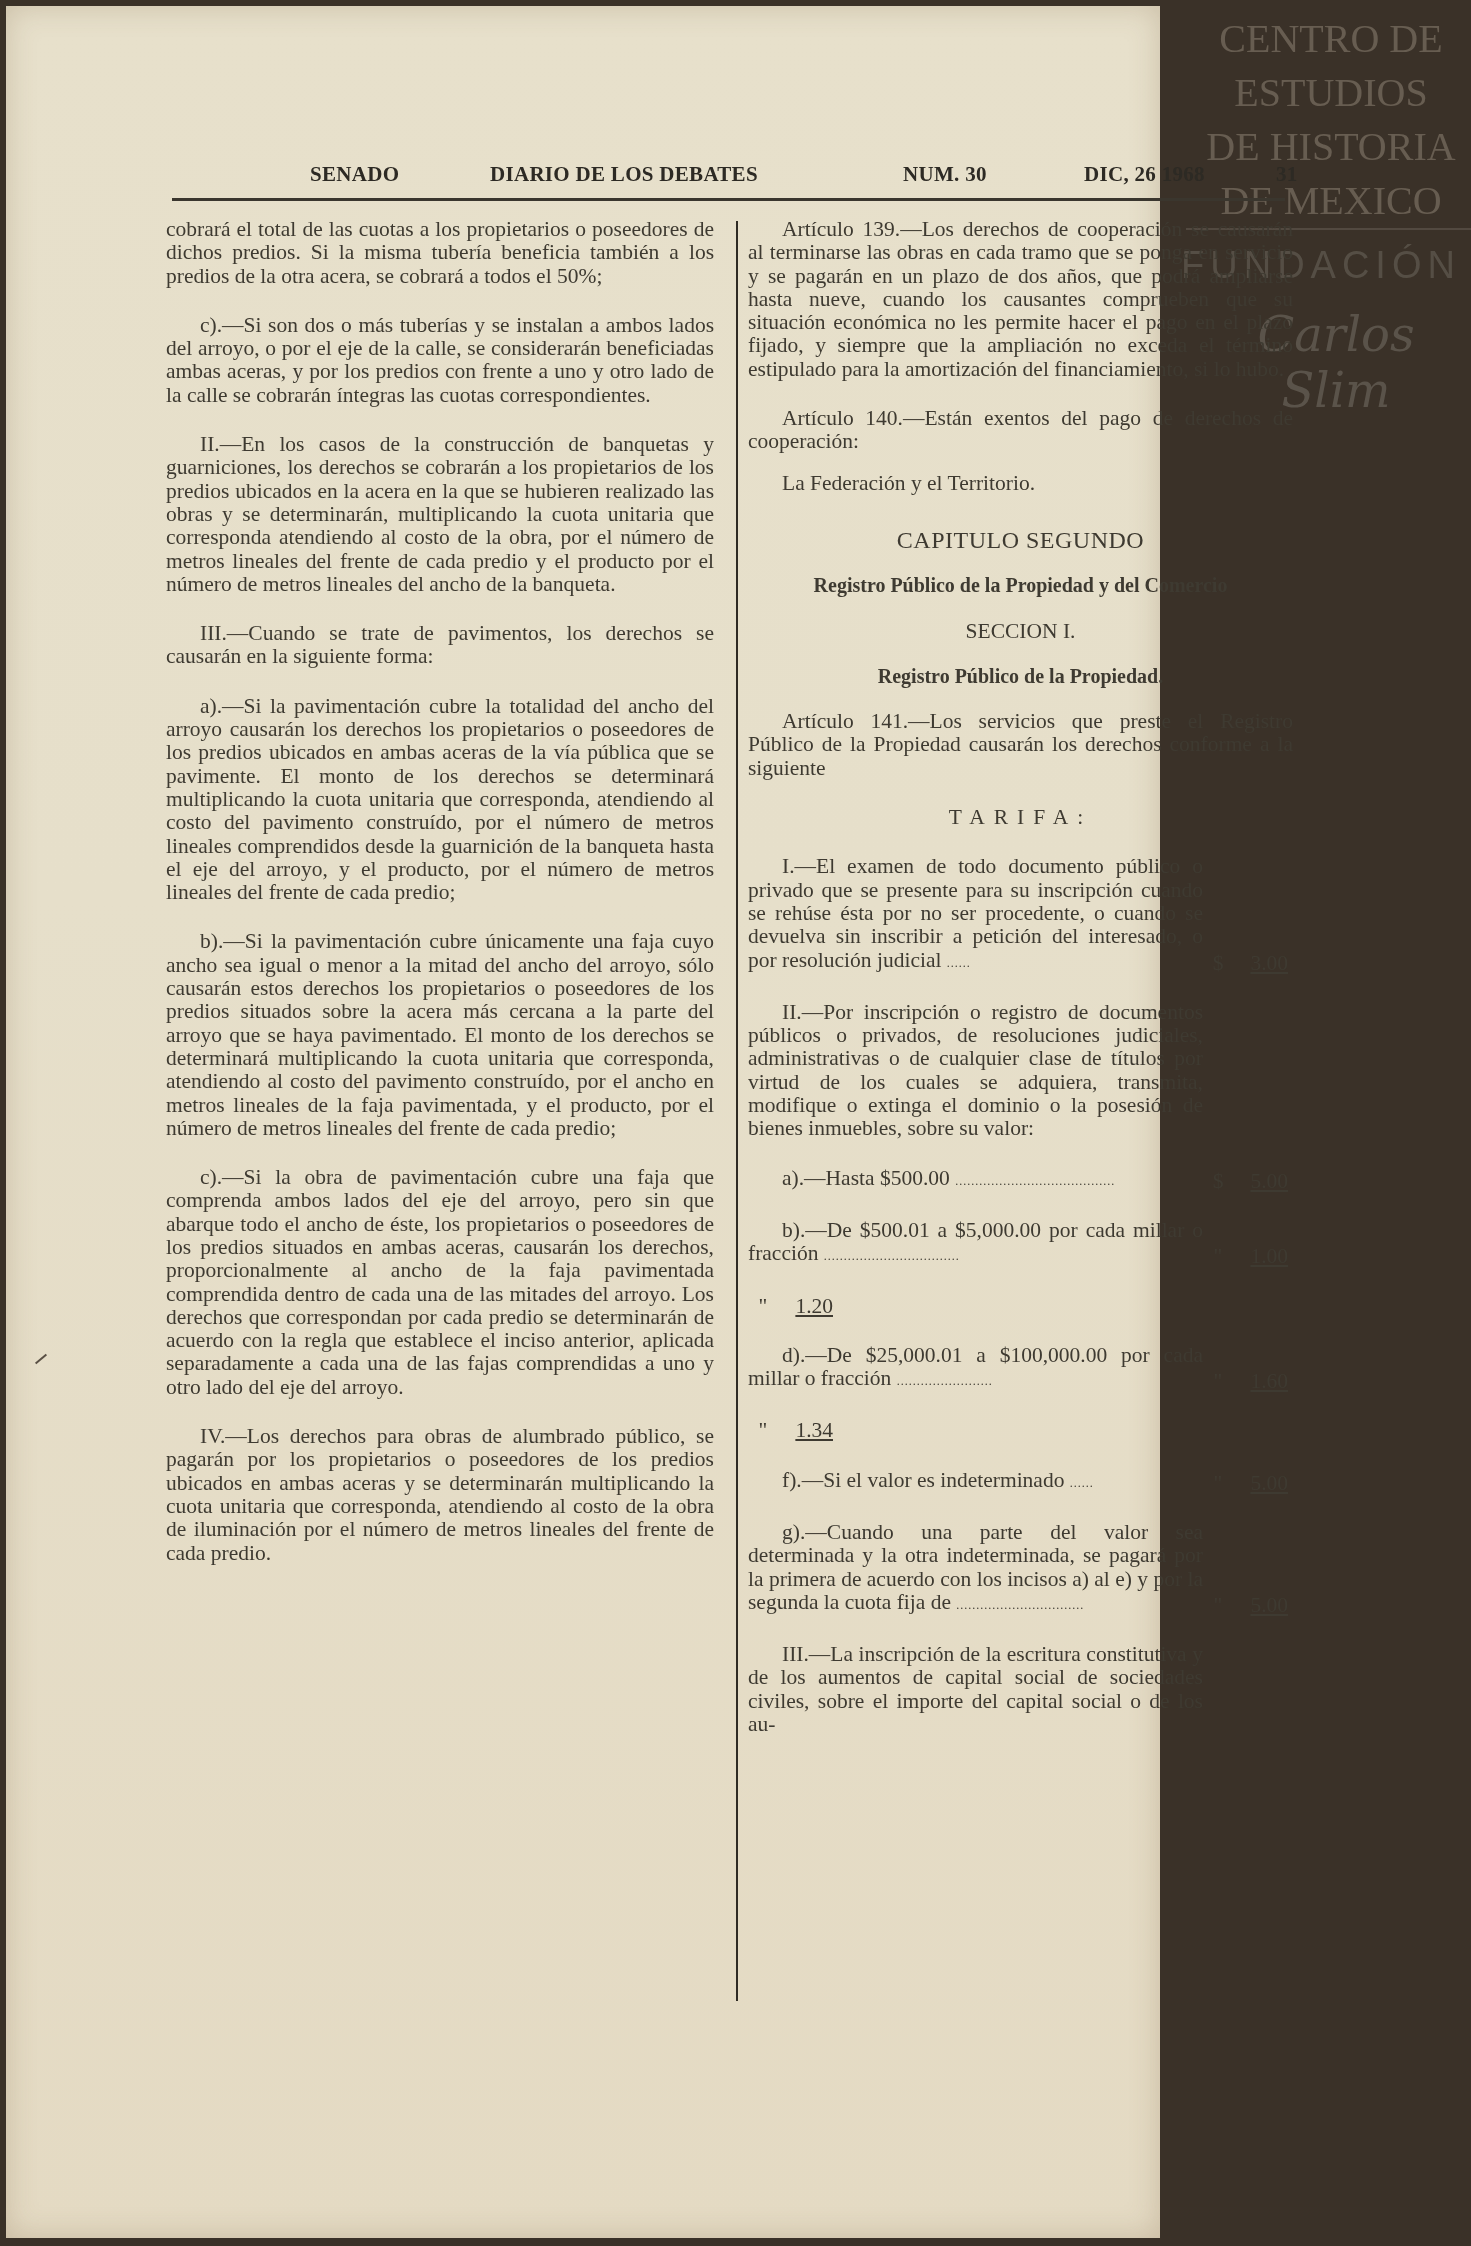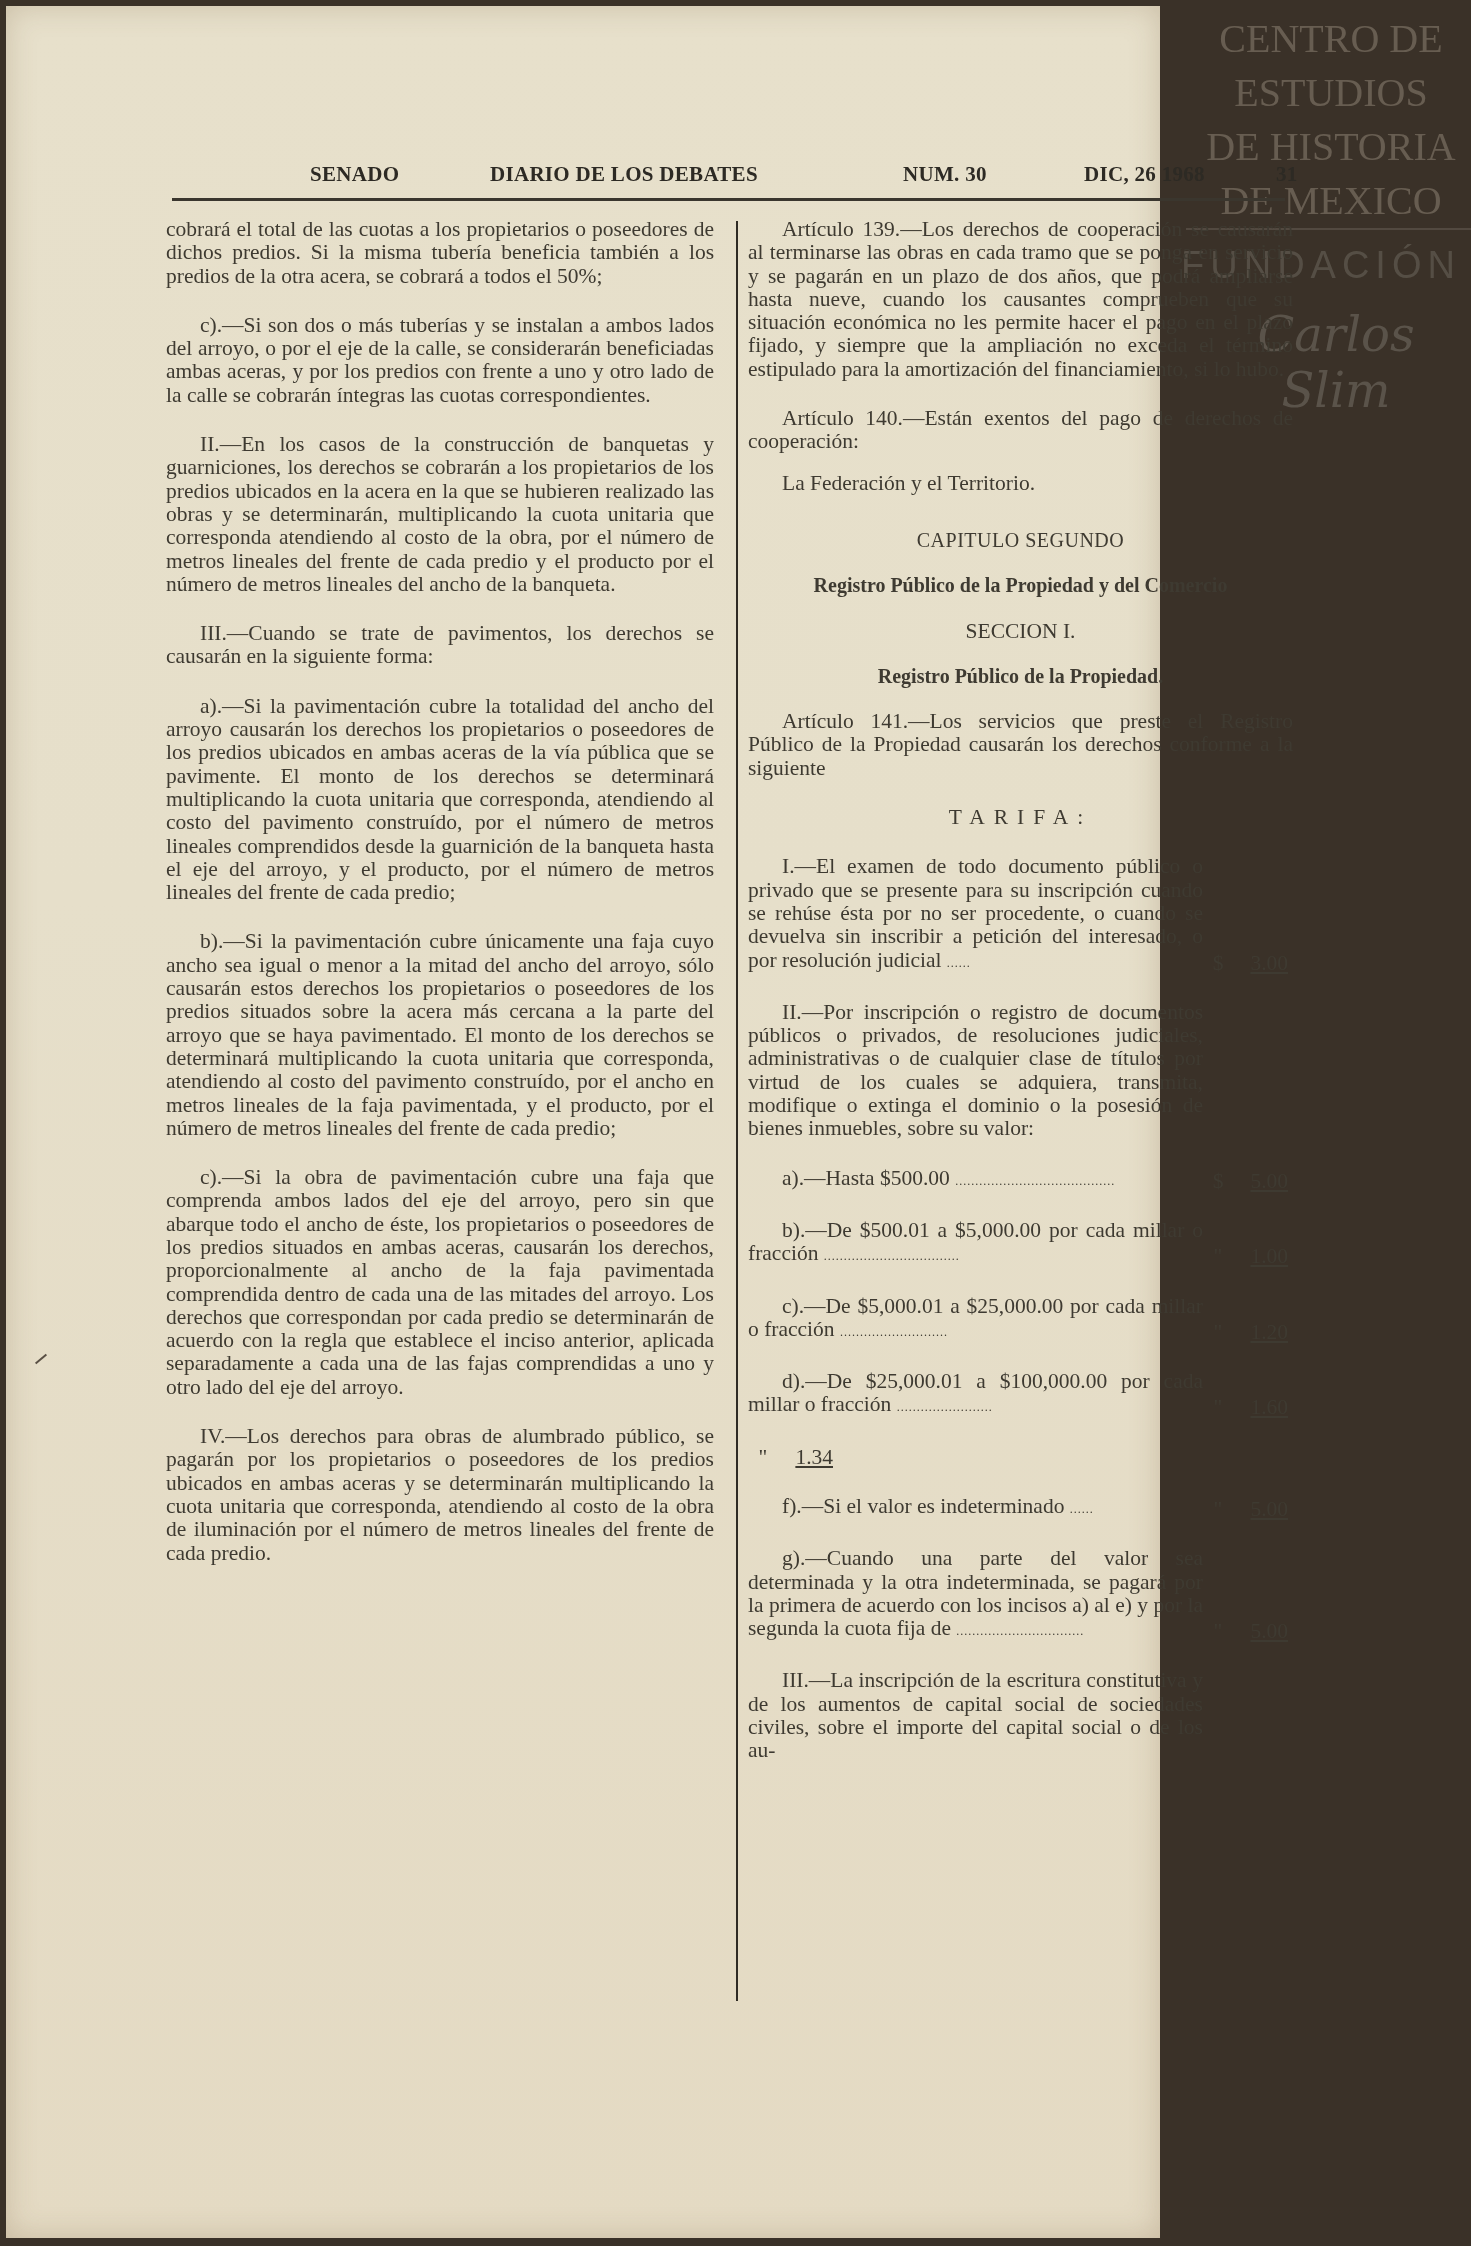--- a/index.html
+++ b/index.html
@@ -30,21 +30,21 @@
   }
   .col {
     position: absolute; top: 212px;
     font-size: 21.5px; line-height: 23.3px; text-align: justify;
   }
   .col-left { left: 160px; width: 548px; }
   .col-right { left: 742px; width: 545px; }
   .p { margin: 0 0 26px 0; text-indent: 34px; hyphens: manual; }
   .p.noind { text-indent: 0; }
   .center { text-align: center; text-indent: 0; }
-  .heading-plain { font-size: 20px; letter-spacing: 0.5px; margin: 34px 0 22px 0; }
+  .heading-plain { font-size: 24px; letter-spacing: 0.5px; margin: 34px 0 22px 0; }
   .heading-bold { font-family: Liberation Serif, serif; font-weight: bold; font-size: 20px; margin: 0 0 22px 0; text-align: center; text-indent: 0; }
   .spaced { letter-spacing: 9px; }
   .tariff-row { display: flex; align-items: flex-end; margin: 0 0 26px 0; }
   .tariff-text { width: 455px; text-align: justify; text-indent: 34px; }
   .dots {
     display: inline; letter-spacing: 1px; font-size: 12px;
   }
   .tariff-sym { width: 30px; text-align: center; }
   .tariff-amt { width: 55px; text-align: right; text-decoration: underline; }
   .watermark {
@@ -121,21 +121,20 @@
           <div class="tariff-text"><span>a).—Hasta $500.00</span> <span class="dots">........................................</span></div>
           <div class="tariff-sym">$</div>
           <div class="tariff-amt">5.00</div>
         </div>
         <div class="tariff-row">
           <div class="tariff-text"><span>b).—De $500.01 a $5,000.00 por cada millar o fracción</span> <span class="dots">..................................</span></div>
           <div class="tariff-sym">"</div>
           <div class="tariff-amt">1.00</div>
         </div>
         <div class="tariff-row">
-          <div class="tariff-text"><span>c).—De $5,000.01 a $25,000.00 por cada millar o fracción</span> <span class="dots">...........................</span></div>
           <div class="tariff-sym">"</div>
           <div class="tariff-amt">1.20</div>
         </div>
         <div class="tariff-row">
           <div class="tariff-text"><span>d).—De $25,000.01 a $100,000.00 por cada millar o fracción</span> <span class="dots">........................</span></div>
           <div class="tariff-sym">"</div>
           <div class="tariff-amt">1.60</div>
         </div>
         <div class="tariff-row">
           <div class="tariff-sym">"</div>

